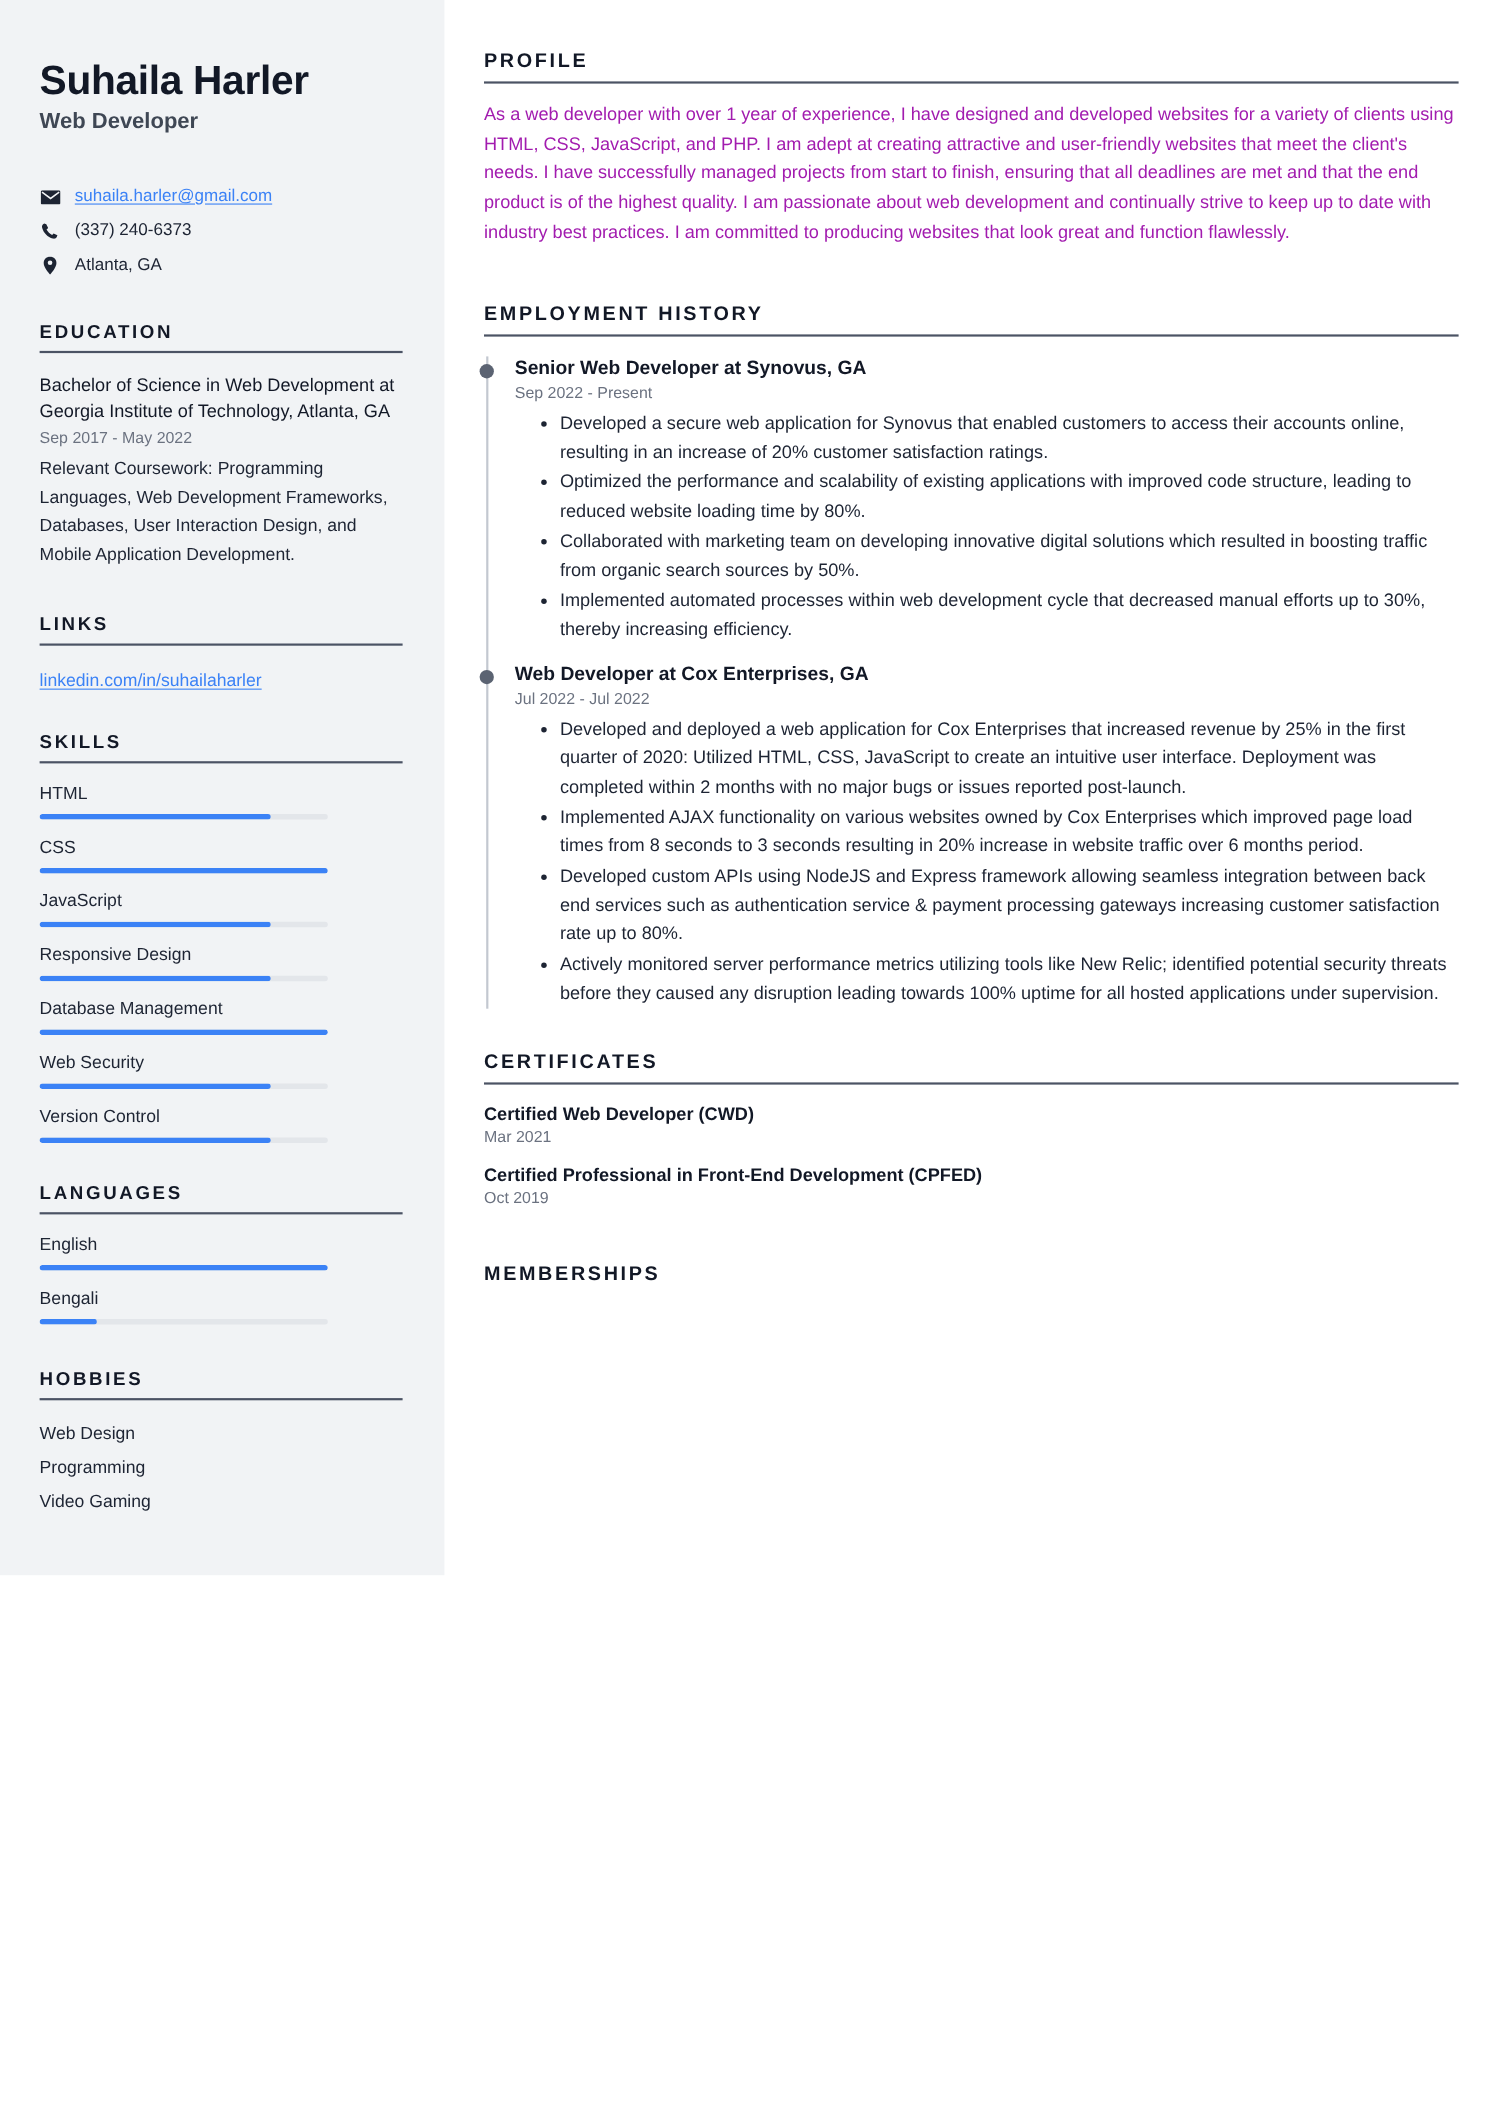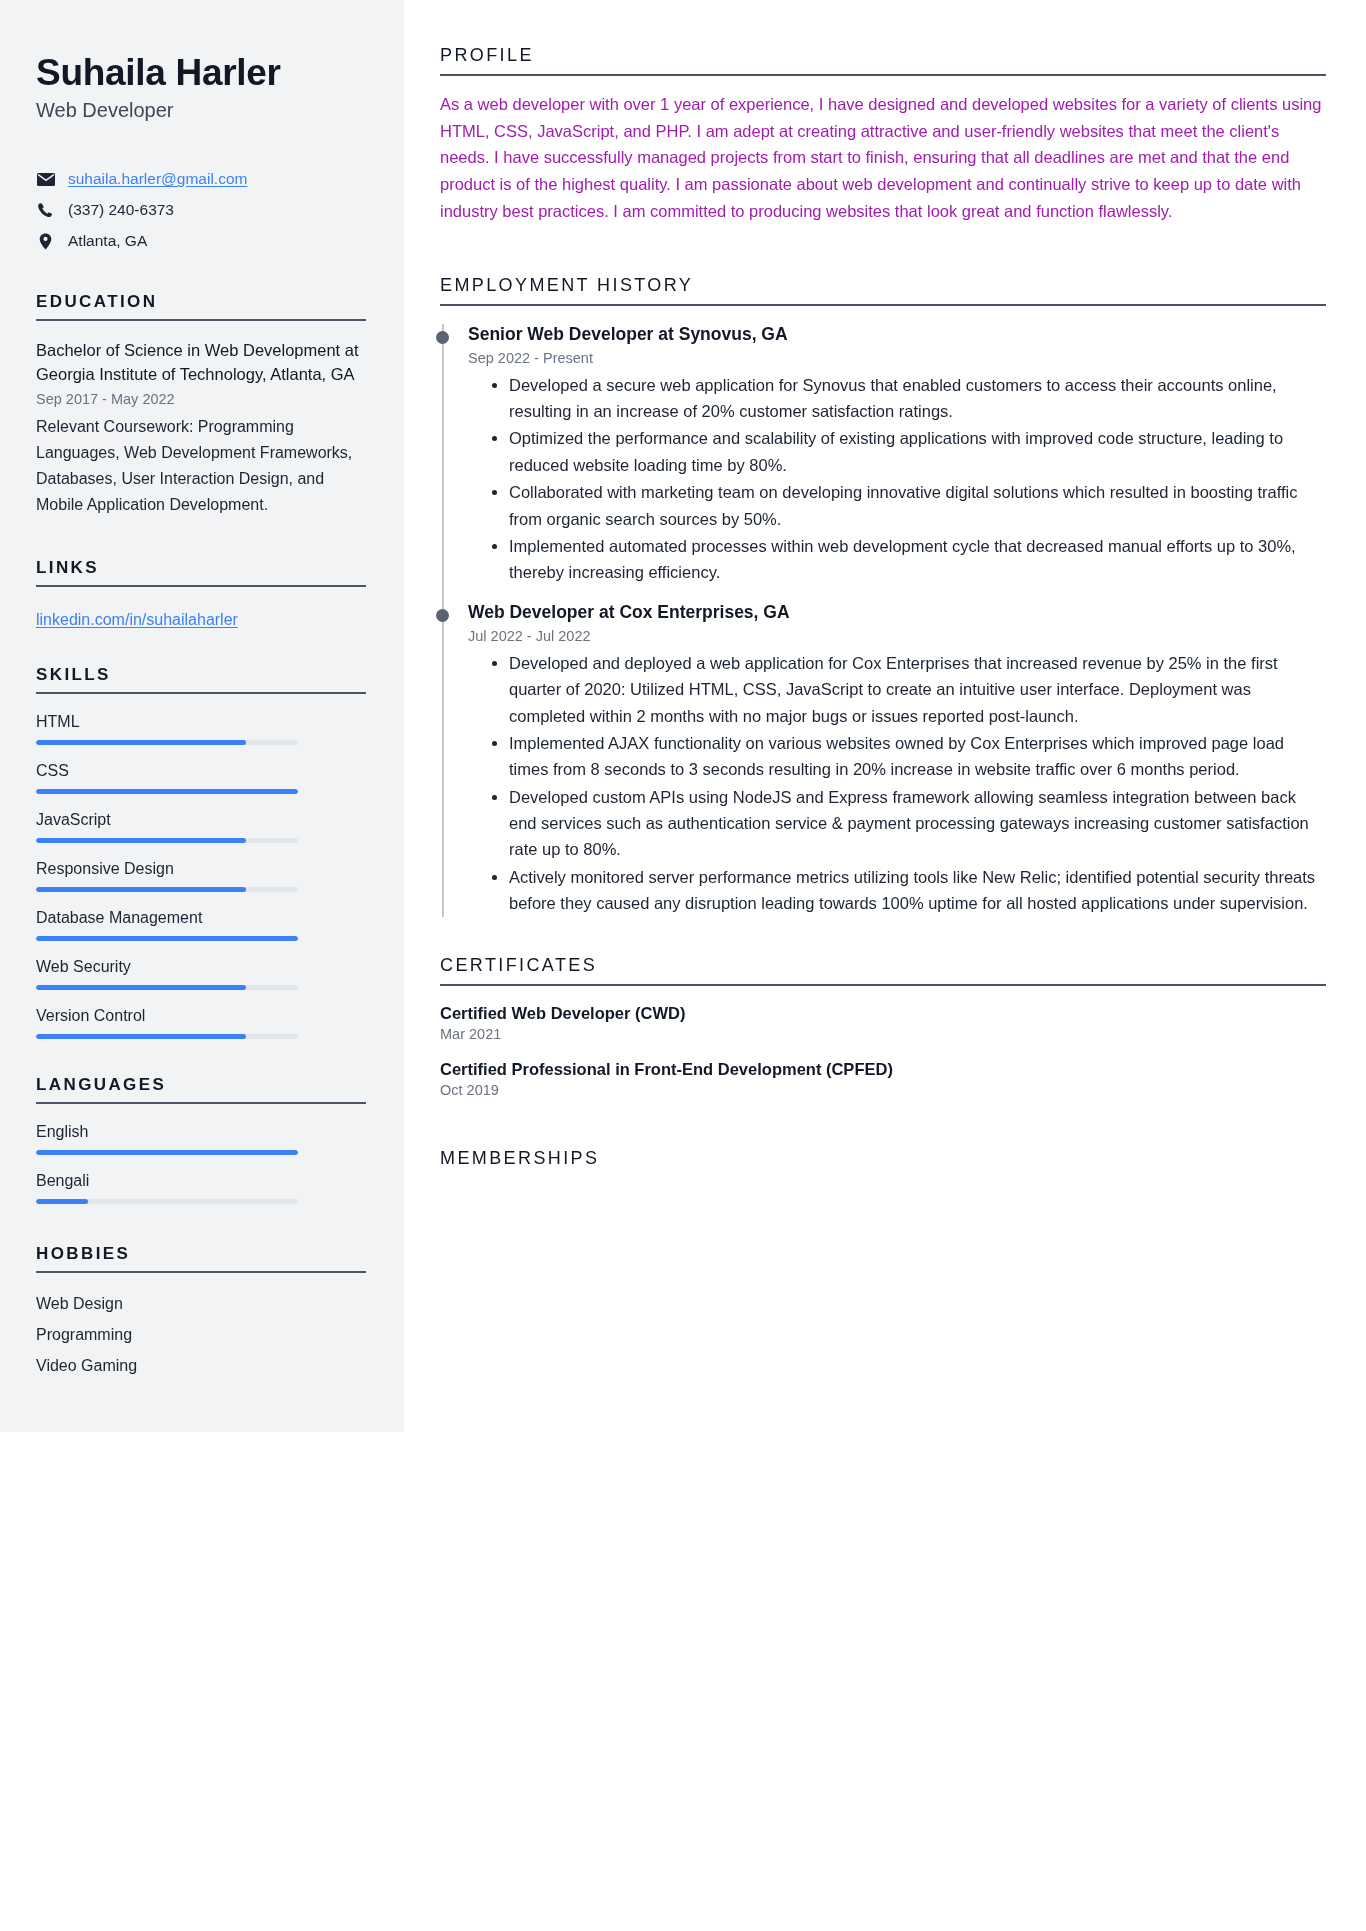--- a/index.html
+++ b/index.html
@@ -29,21 +29,21 @@
     font-size: 37px;
     font-weight: 700;
     color: #121826;
     letter-spacing: -0.3px;
     line-height: 1.12;
   }
   .job-title {
     font-size: 20px;
     color: #3f4754;
     margin-top: 6px;
-    font-weight: 400;
+    font-weight: 700;
   }
 
   .contact-list { margin-top: 46px; }
   .contact-row {
     display: flex;
     align-items: center;
     gap: 13px;
     margin-bottom: 9px;
     min-height: 22px;
   }
@@ -139,21 +139,21 @@
 
   
   .main {
     flex: 1;
     padding: 45px 40px 20px 36px;
     min-width: 0;
   }
   .main-sec { margin-bottom: 8px; }
   .main-sec-title {
     font-size: 18px;
-    font-weight: 400;
+    font-weight: 700;
     letter-spacing: 2.4px;
     color: #121826;
     text-transform: uppercase;
   }
   .main-rule {
     height: 2px;
     background: #4b5364;
     margin-top: 8px;
   }
   .profile-text {

